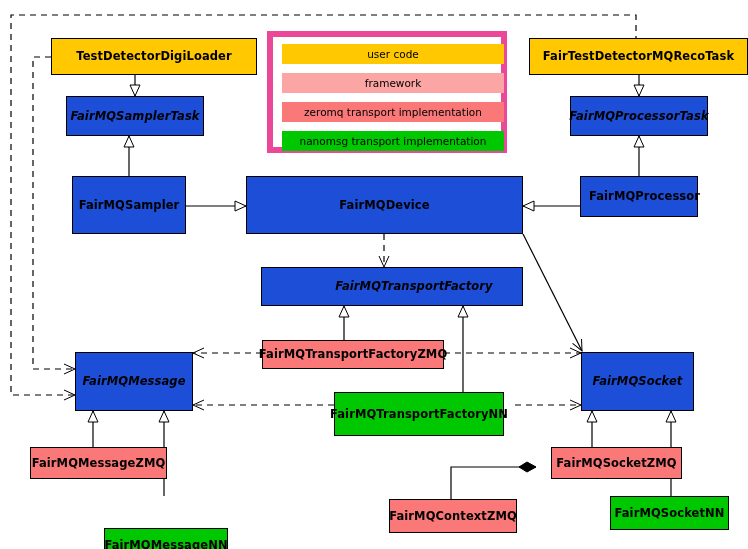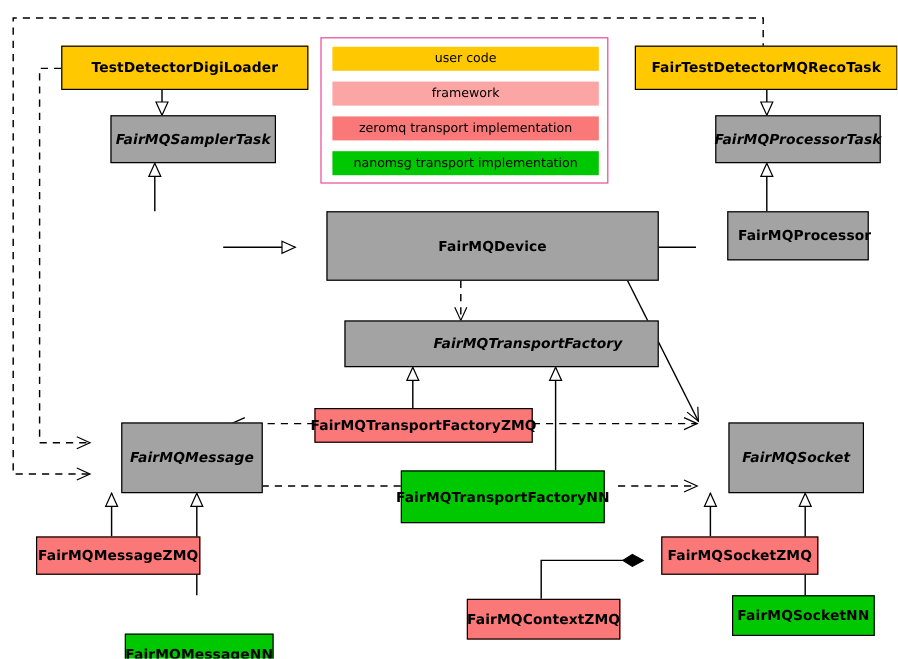--- a/index.html
+++ b/index.html
@@ -18,27 +18,27 @@
     display:flex;align-items:center;justify-content:center;
     text-align:center;
     font-size:11.5px;
     font-weight:bold;
     color:#000000;
     line-height:1.1;
     letter-spacing:0.1px;
   }
   .node.abstract{font-style:italic;}
   .c-user{background:#FFC800;}
-  .c-framework{background:#a3a3a3;margin-left:26px;}
+  .c-framework{background:#1d4ed8;}
   .c-zmq{background:#FA7878;}
   .c-nn{background:#00C800;}
   #legend{
     position:absolute;
     left:267px;top:31px;width:240px;height:122px;
-    background:#ffffff;border:1px solid #ec4899;
+    background:#ffffff;border:6px solid #ec4899;
     box-sizing:border-box;
   }
   .legend-row{
     position:absolute;left:9px;width:222px;height:20px;
     display:flex;align-items:center;justify-content:center;
     font-size:10.5px;font-weight:normal;color:#000000;
   }
   .lr0{top:7px;}
   .lr1{top:36px;}
   .lr2{top:65px;}
@@ -127,20 +127,21 @@
   </div>
 
   <div class="node c-user" style="left:51px;top:38px;width:206px;height:37px;">TestDetectorDigiLoader</div>
 
   <div class="node c-user" style="left:529px;top:38px;width:219px;height:37px;">FairTestDetectorMQRecoTask</div>
 
   <div class="node c-framework abstract" style="left:66px;top:96px;width:138px;height:40px;">FairMQSamplerTask</div>
 
   <div class="node c-framework abstract" style="left:570px;top:96px;width:138px;height:40px;">FairMQProcessorTask</div>
 
+  <div class="node c-framework" style="left:72px;top:176px;width:114px;height:58px;">FairMQSampler</div>
 
   <div class="node c-framework" style="left:246px;top:176px;width:277px;height:58px;">FairMQDevice</div>
 
   <div class="node c-framework" style="left:580px;top:176px;width:118px;height:41px;padding-left:11px;">FairMQProcessor</div>
 
   <div class="node c-framework abstract" style="left:261px;top:267px;width:262px;height:39px;padding-left:44px;">FairMQTransportFactory</div>
 
   <div class="node c-zmq" style="left:262px;top:340px;width:182px;height:29px;">FairMQTransportFactoryZMQ</div>
 
   <div class="node c-nn" style="left:334px;top:392px;width:170px;height:44px;">FairMQTransportFactoryNN</div>

